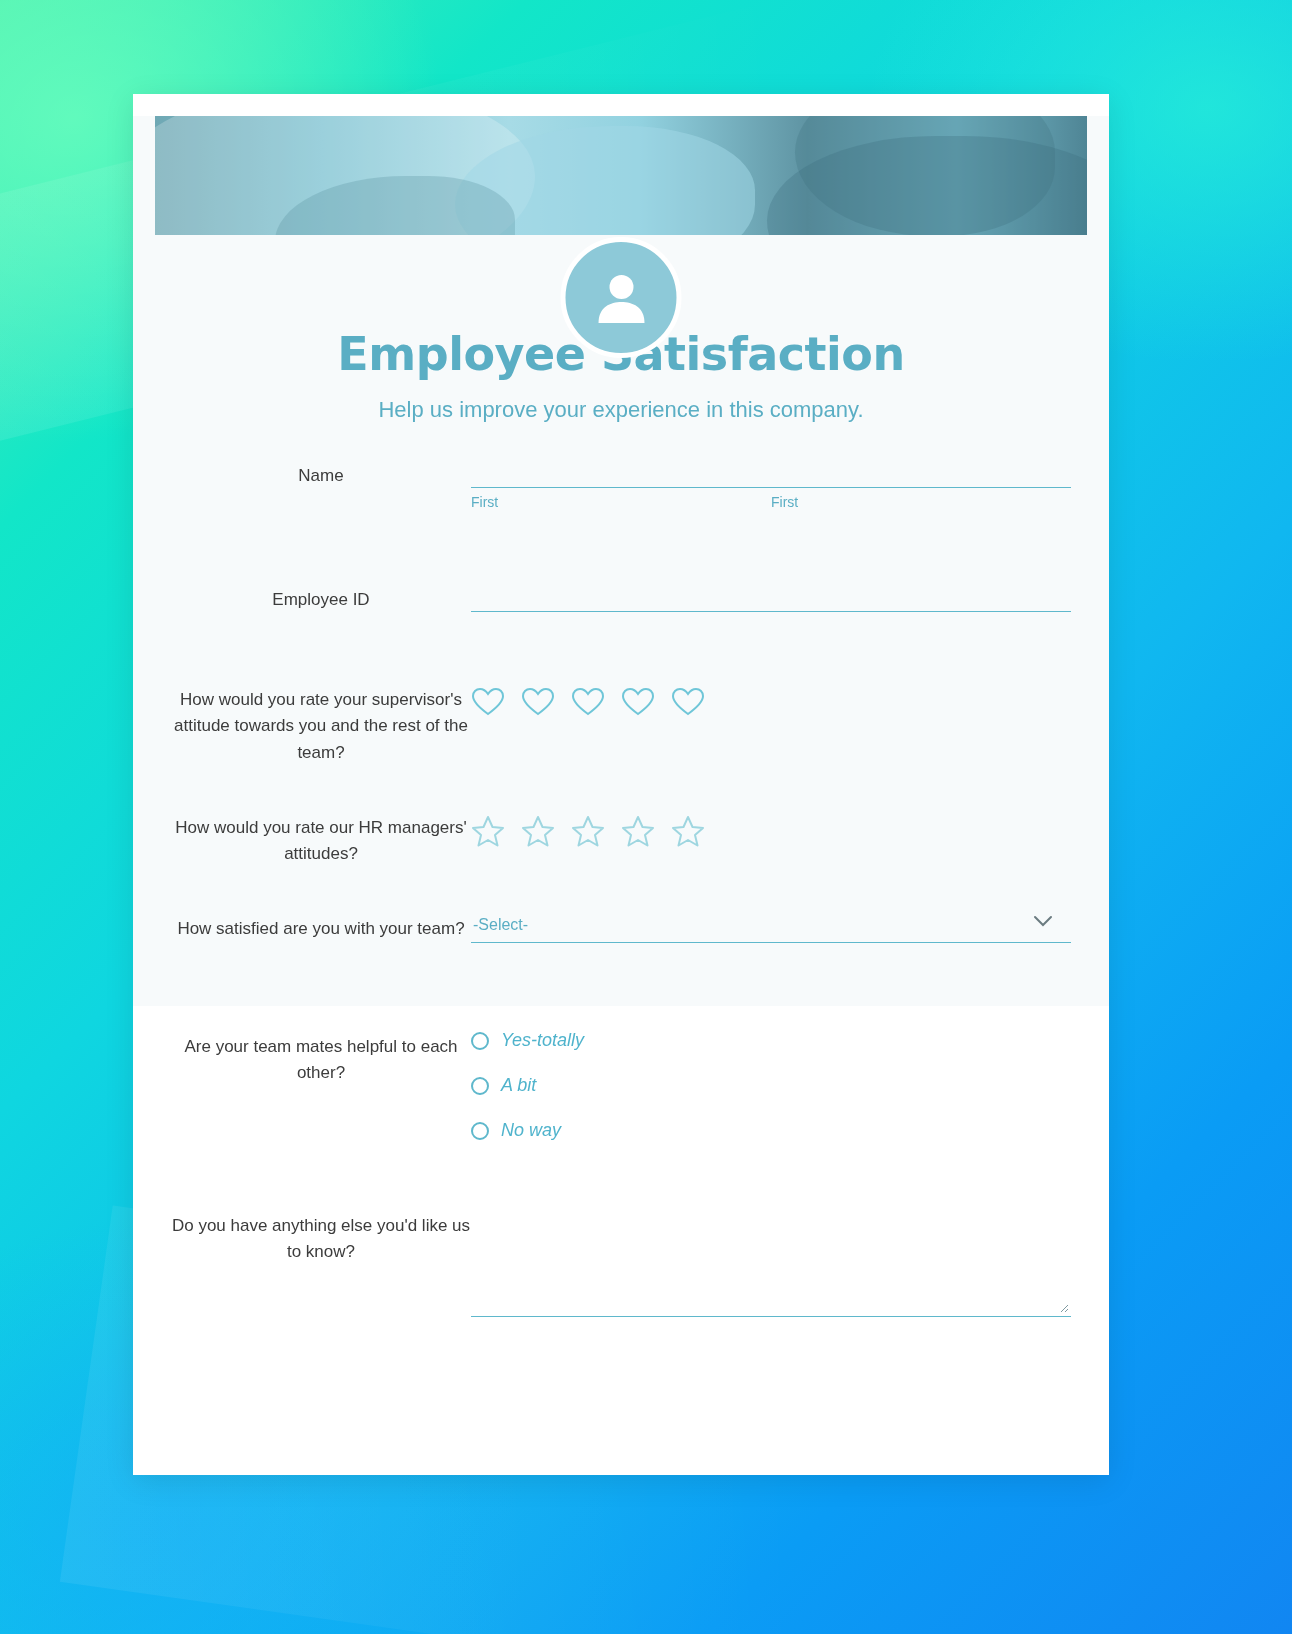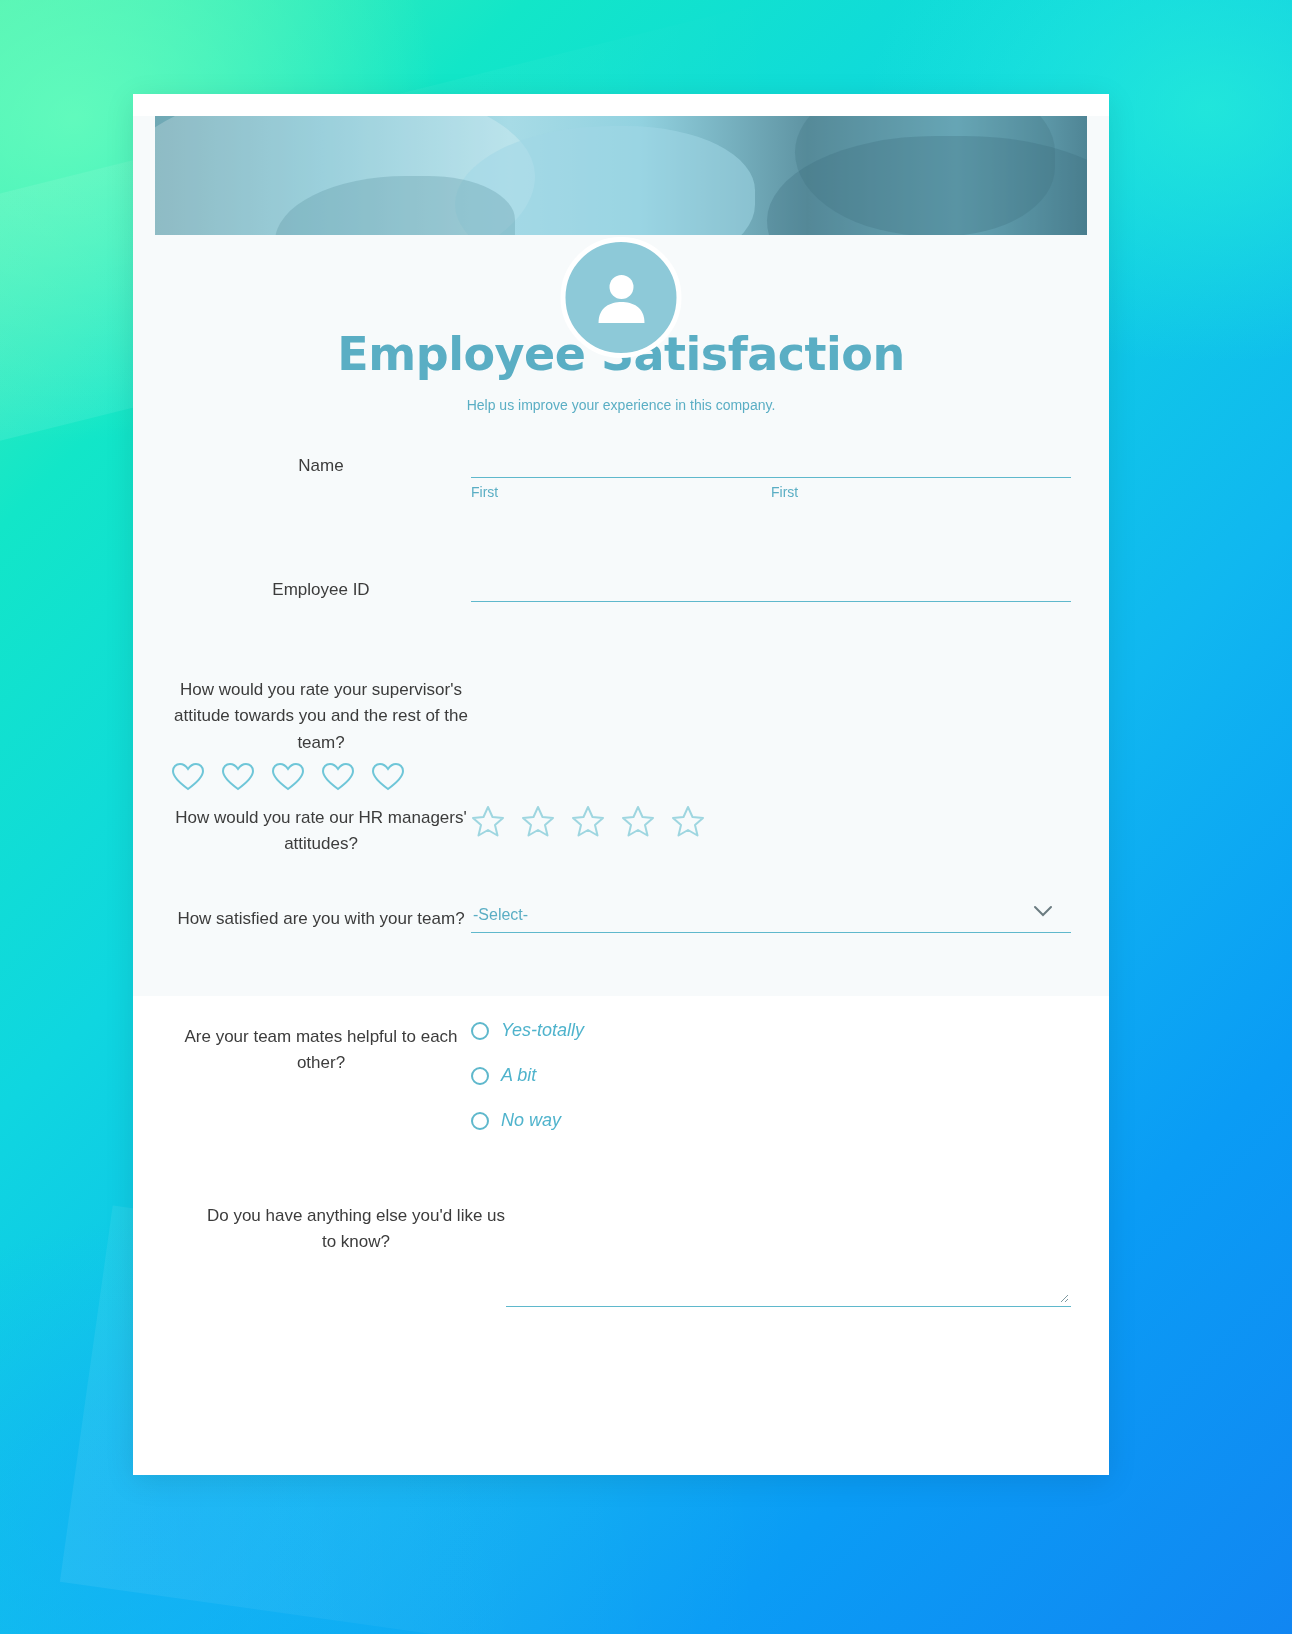--- a/index.html
+++ b/index.html
@@ -100,21 +100,21 @@
     text-align: center;
     font-size: 46px;
     font-weight: bold;
     color: #5aaec4;
     letter-spacing: -0.5px;
     font-family: "DejaVu Sans", sans-serif;
   }
   .subtitle {
     margin: 16px 0 0 0;
     text-align: center;
-    font-size: 14px;
+    font-size: 22px;
     color: #5aaec4;
   }
 
   .rows { margin-top: 34px; }
   .row {
     display: flex;
     align-items: flex-start;
     padding: 0 38px;
   }
   .row-label {
@@ -142,21 +142,21 @@
   .sub-label {
     font-size: 14px;
     color: #5aaec4;
     margin-top: 6px;
   }
   .name-fields { display: flex; }
   .name-col { flex: 1; }
 
   .row-name { height: 124px; }
   .row-empid { height: 100px; }
-  .row-hearts { height: 128px; flex-direction: column; }
+  .row-hearts { height: 128px; }
   .row-stars { height: 101px; }
   .row-select { height: 78px; }
   .row-radio { height: 183px; }
   .row-textarea { height: 140px; }
 
   .icon-row { display: flex; gap: 16px; padding-top: 6px; }
 
   .select-wrap { position: relative; }
   .select-line {
     border-bottom: 1px solid #5fb8cc;
@@ -340,21 +340,21 @@
             <span class="radio-label">A bit</span>
           </div>
           <div class="radio-item">
             <span class="radio-circle"></span>
             <span class="radio-label">No way</span>
           </div>
         </div>
       </div>
     </div>
 
-    <div class="row row-textarea" style="padding-top:18px;margin-left:35px;">
+    <div class="row row-textarea" style="padding-top:18px;">
       <div class="row-label">Do you have anything else you'd like us to know?</div>
       <div class="row-field">
         <div class="textarea-box">
           <span class="resize-grip">
             <svg width="12" height="12" viewBox="0 0 12 12">
                 <path d="M11 4 L4 11 M11 8 L8 11" stroke="#7f9aa1" stroke-width="1" fill="none"></path>
               </svg>
           </span>
         </div>
       </div>

